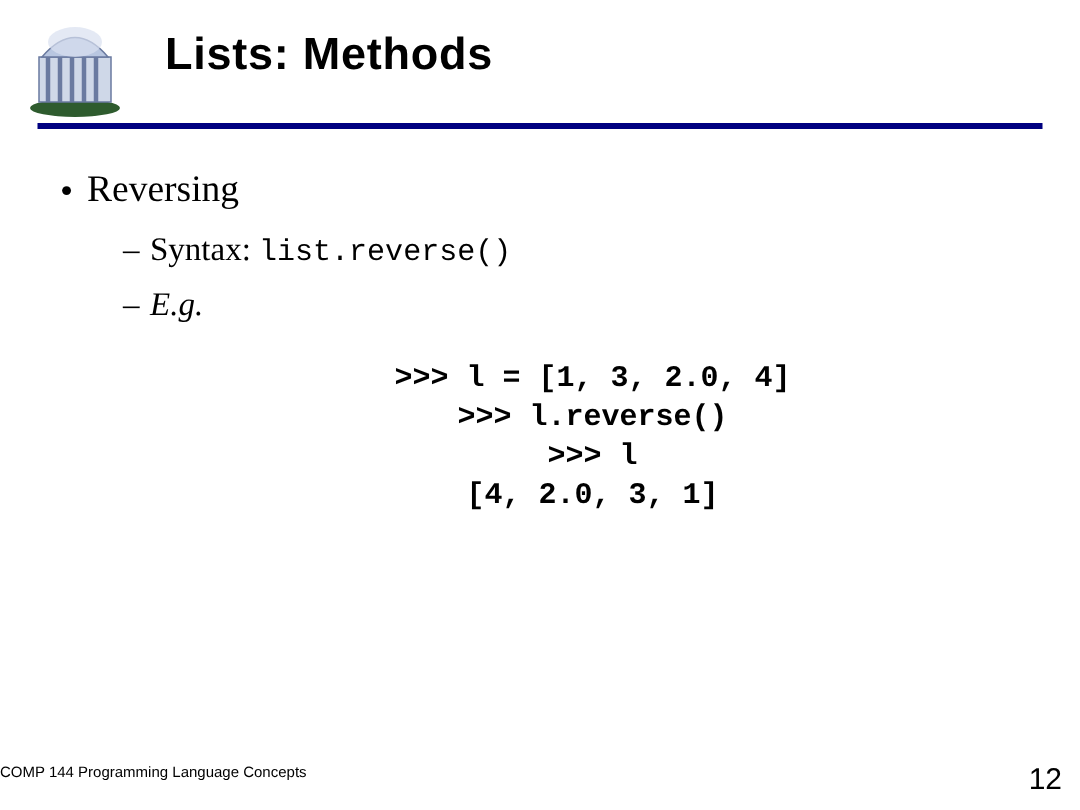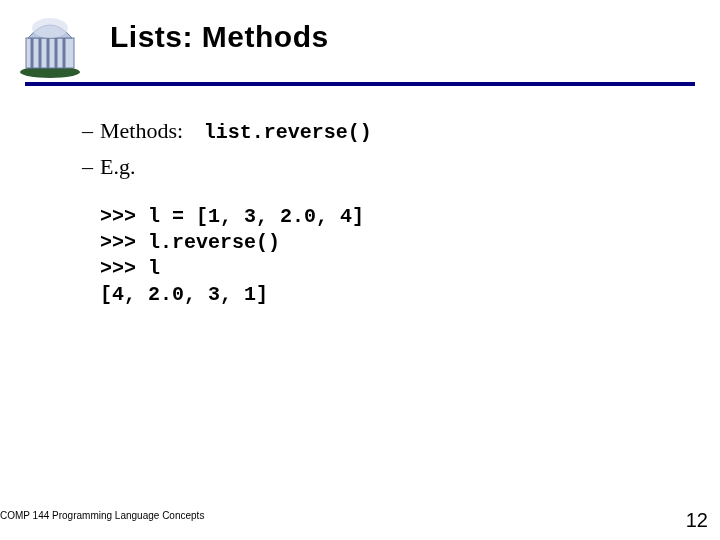--- a/index.html
+++ b/index.html
@@ -63,35 +63,35 @@
   }
   .bullet-l2 {
     margin-left: 42px;
     font-size: 22px;
     margin-top: 6px;
   }
   .bullet-l2 .dash {
     display: inline-block;
     width: 18px;
   }
-  .italic { }
+  .italic { font-style: italic; }
   .mono {
     font-family: "Courier New", Courier, monospace;
-    font-weight: 700;
+    font-weight: 400;
     font-size: 20px;
-    margin-left: 15px;
   }
   .code-block {
     margin-left: 60px;
     margin-top: 22px;
     font-family: "Courier New", Courier, monospace;
     font-weight: 700;
     font-size: 20px;
     line-height: 1.3;
     white-space: pre;
+    text-align: center;
   }
   .footer {
     position: absolute;
     bottom: 18px;
     left: 0;
     width: 720px;
     text-align: left;
     font-family: Arial, Helvetica, sans-serif;
     font-size: 10px;
     line-height: 1.25;
@@ -122,22 +122,25 @@
       <line x1="50" y1="28" x2="50" y2="58" stroke="#6a7aa0" stroke-width="3"></line>
       <path d="M14 28 Q36 2 58 28 Z" fill="#b8c6e0" stroke="#6a7aa0" stroke-width="1"></path>
       <ellipse cx="36" cy="18" rx="18" ry="10" fill="#d8e0f0" opacity="0.7"></ellipse>
     </svg>
   </div>
 
   <div class="title">Lists: Methods</div>
   <div class="title-underline"></div>
 
   <div class="content">
+    <div class="bullet-l1">
+      <span class="dot">•</span><span>Reversing</span>
+    </div>
     <div class="bullet-l2">
-      <span class="dash">–</span><span>Methods:</span> <span class="mono">list.reverse()</span>
+      <span class="dash">–</span><span>Syntax:</span> <span class="mono">list.reverse()</span>
     </div>
     <div class="bullet-l2">
       <span class="dash">–</span><span class="italic">E.g.</span>
     </div>
     <div class="code-block"><span>&gt;&gt;&gt; l = [1, 3, 2.0, 4]</span>
 <span>&gt;&gt;&gt; l.reverse()</span>
 <span>&gt;&gt;&gt; l</span>
 <span>[4, 2.0, 3, 1]</span></div>
   </div>
 

